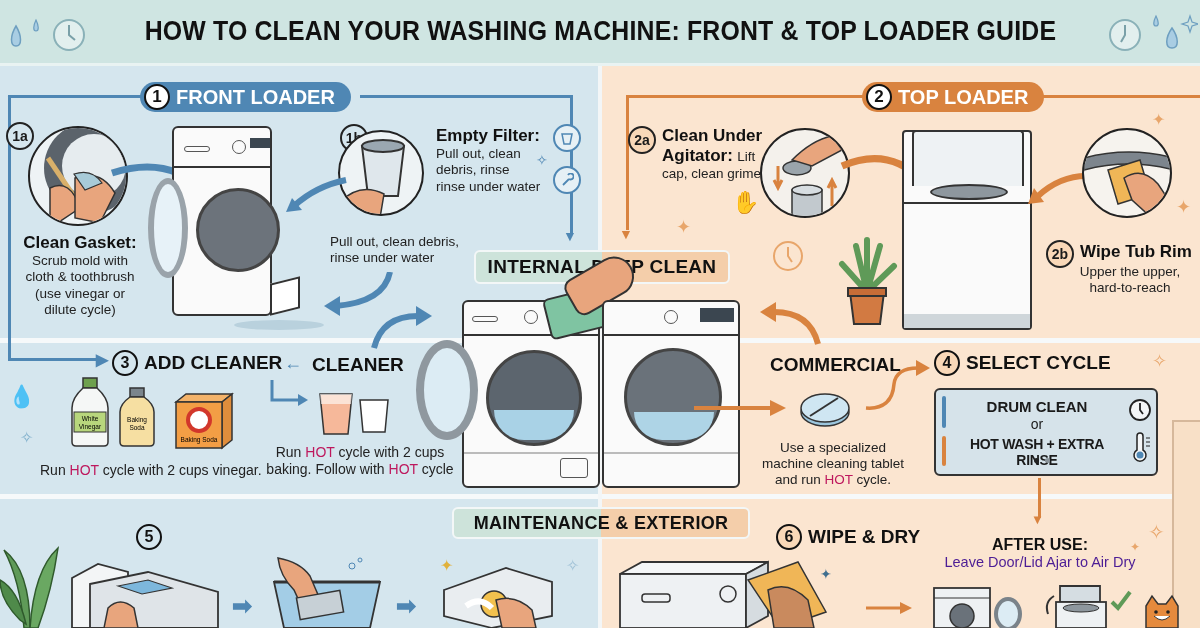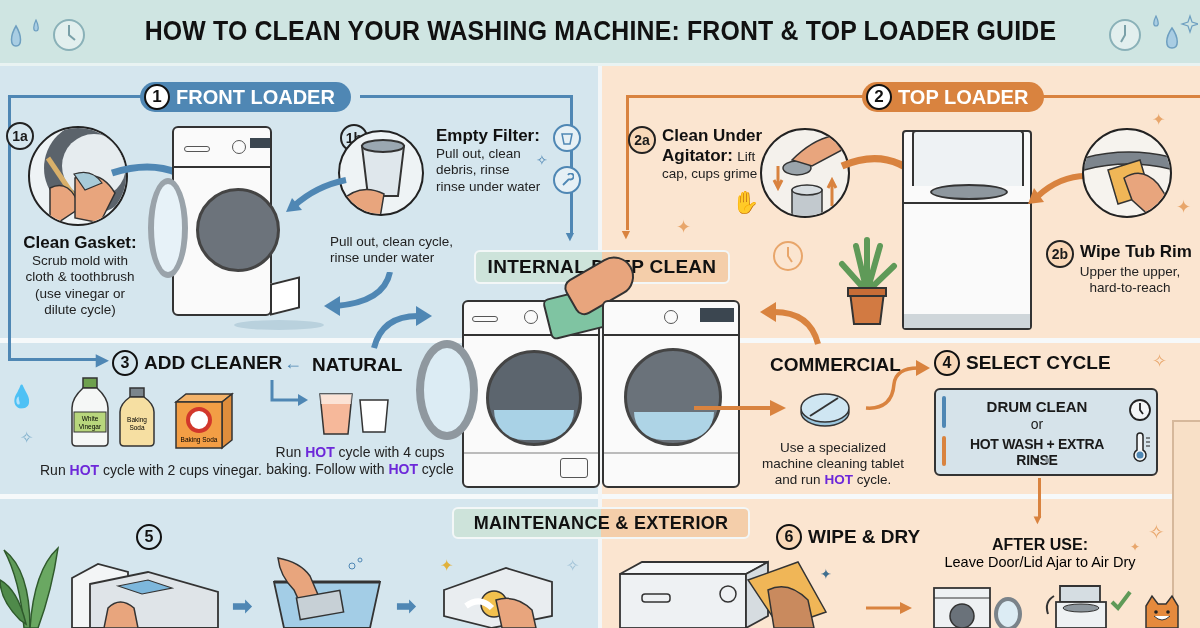--- a/index.html
+++ b/index.html
@@ -21,21 +21,21 @@
   
   .line-b{position:absolute;background:#4f87b4}
   .line-o{position:absolute;background:#d9833f}
   
   .circle{position:absolute;border:2.5px solid #222;border-radius:50%;background:#eef3f5;overflow:hidden}
   .badge{position:absolute;width:28px;height:28px;border-radius:50%;border:2px solid #222;display:flex;align-items:center;justify-content:center;font-weight:700;font-size:14px;background:#d5e6ee}
   .badge.o{background:#f9d8b8}
   .txt-h{font-weight:700;font-size:17px;color:#111}
   .txt-s{font-size:13.5px;color:#222;line-height:1.22}
   .center{text-align:center}
-  .hot{color:#6d28d9;font-weight:700}
+  .hot{color:#be185d;font-weight:400}
   .sec-h{position:absolute;display:flex;align-items:center;gap:6px;font-weight:700;font-size:19px;color:#111}
   .sec-h .num{width:26px;height:26px;border-radius:50%;border:2px solid #111;display:flex;align-items:center;justify-content:center;font-size:16px;background:transparent}
   .sec-h .num.o{background:#f9d8b8}
   
   .washer{position:absolute;background:#fafafa;border:2.5px solid #333;border-radius:6px}
   .drum{position:absolute;border-radius:50%;border:3px solid #444;background:#6c737b}
   .banner{position:absolute;height:34px;border-radius:6px;border:2px solid #f3f7f7;display:flex;align-items:center;justify-content:center;font-weight:700;font-size:19px;color:#111;letter-spacing:.3px;background:linear-gradient(90deg,#cde3da 0%,#cde3da 50%,#f4ceaa 50%,#f4ceaa 100%)}
   .cycle-box{position:absolute;left:934px;top:388px;width:224px;height:88px;border:2.5px solid #333;border-radius:6px;background:#d6e3ea}
   .arrow{position:absolute;font-weight:700}
   svg{display:block}
@@ -148,21 +148,21 @@
       <path d="M2 3 H12 L10 13 H4Z" fill="none" stroke="#4f87b4" stroke-width="1.5"></path>
     </svg>
 </div>
 <div class="abs" style="left:553px;top:166px;width:28px;height:28px;border-radius:50%;border:2px solid #4f87b4;display:flex;align-items:center;justify-content:center;background:#e6f0f5">
   <svg width="14" height="14" viewBox="0 0 14 14">
       <path d="M3 12 L9 6 M9 6 A3 3 0 1 0 8 2" fill="none" stroke="#4f87b4" stroke-width="1.8"></path>
     </svg>
 </div>
 <div class="abs" style="left:536px;top:152px;color:#4f87b4;font-size:14px">✧</div>
 <div class="abs" style="left:330px;top:234px;width:160px">
-  <div class="txt-s">Pull out, clean cycle,</div>
+  <div class="txt-s">Pull out, clean debris,</div>
   <div class="txt-s">rinse under water</div>
 </div>
 <svg class="abs" style="left:318px;top:272px" width="80" height="46" viewBox="0 0 80 46">
     <path d="M72 0 Q66 30 18 34" stroke="#4f87b4" stroke-width="6" fill="none"></path>
     <path d="M6 34 L22 24 L22 44Z" fill="#4f87b4"></path>
   </svg>
 
 <div class="line-o" style="left:626px;top:95px;width:240px;height:2.5px"></div>
 <div class="line-o" style="left:626px;top:95px;width:2.5px;height:135px"></div>
 <div class="arrow" style="left:619px;top:226px;color:#d9833f;font-size:14px">▼</div>
@@ -170,21 +170,21 @@
 
 <div class="pill orange" style="left:862px;top:82px">
   <span class="num">2</span>
   <span>TOP LOADER</span>
 </div>
 
 <div class="badge o" style="left:628px;top:126px">2a</div>
 <div class="abs" style="left:662px;top:126px;width:120px">
   <div class="txt-h">Clean Under</div>
   <div><span class="txt-h">Agitator:</span> <span class="txt-s">Lift</span></div>
-  <div class="txt-s">cap, cups grime</div>
+  <div class="txt-s">cap, clean grime</div>
 </div>
 <div class="abs" style="left:732px;top:190px;color:#d9833f;font-size:22px">✋</div>
 <div class="abs" style="left:676px;top:216px;color:#e8a66b;font-size:18px">✦</div>
 <div class="circle" style="left:760px;top:128px;width:90px;height:90px;background:#f4f1ec">
   <svg width="90" height="90" viewBox="0 0 90 90">
       <path d="M30 60 L30 90 L60 90 L60 60Z" fill="#c2c9ce" stroke="#333" stroke-width="1.5"></path>
       <ellipse cx="45" cy="60" rx="15" ry="5" fill="#d7dde1" stroke="#333" stroke-width="1.5"></ellipse>
       <ellipse cx="35" cy="38" rx="14" ry="7" fill="#9aa4ab" stroke="#333" stroke-width="1.5"></ellipse>
       <path d="M30 30 Q50 10 70 6 L80 20 L50 36Z" fill="#e8a57d" stroke="#333" stroke-width="1.5"></path>
       <path d="M16 36 V56 M12 50 L16 58 L20 50" stroke="#d9833f" stroke-width="3" fill="none"></path>
@@ -268,21 +268,21 @@
 <svg class="abs" style="left:694px;top:396px" width="96" height="24" viewBox="0 0 96 24">
     <path d="M0 12 H80" stroke="#d9833f" stroke-width="4"></path>
     <path d="M76 4 L92 12 L76 20Z" fill="#d9833f"></path>
   </svg>
 
 <div class="sec-h" style="left:112px;top:350px">
   <span class="num">3</span>
   <span>ADD CLEANER</span>
 </div>
 <div class="abs" style="left:284px;top:353px;color:#4f87b4;font-size:18px;font-weight:700">←</div>
-<div class="abs" style="left:312px;top:354px;font-weight:700;font-size:19px;color:#111">NATURAL</div>
+<div class="abs" style="left:312px;top:354px;font-weight:700;font-size:19px;color:#111">CLEANER</div>
 <svg class="abs" style="left:270px;top:380px" width="44" height="34" viewBox="0 0 44 34">
     <path d="M2 0 V20 H30" stroke="#4f87b4" stroke-width="3" fill="none"></path>
     <path d="M28 14 L38 20 L28 26Z" fill="#4f87b4"></path>
   </svg>
 <div class="abs" style="left:8px;top:384px;color:#80b0cc;font-size:22px">💧</div>
 <div class="abs" style="left:20px;top:428px;color:#80b0cc;font-size:16px">✧</div>
 
 <div class="abs" style="left:70px;top:376px">
   <svg width="40" height="72" viewBox="0 0 40 72">
       <rect x="13" y="2" width="14" height="10" fill="#6ea04e" stroke="#333" stroke-width="1.5"></rect>
@@ -314,21 +314,21 @@
 </div>
 
 <div class="abs" style="left:316px;top:390px">
   <svg width="76" height="46" viewBox="0 0 76 46">
       <path d="M4 4 H36 L32 44 H8Z" fill="#f6b89a" stroke="#333" stroke-width="1.5"></path>
       <path d="M4 4 H36 L35 14 H5Z" fill="#fff" opacity=".6"></path>
       <path d="M44 10 H72 L69 42 H47Z" fill="#fff" stroke="#333" stroke-width="1.5"></path>
     </svg>
 </div>
 <div class="abs center" style="left:260px;top:444px;width:200px;font-size:14px;color:#222;line-height:1.2">
-  <div><span>Run </span><span class="hot">HOT</span><span> cycle with 4 cups</span></div>
+  <div><span>Run </span><span class="hot">HOT</span><span> cycle with 2 cups</span></div>
   <div><span>baking. Follow with </span><span class="hot">HOT</span><span> cycle</span></div>
 </div>
 
 <div class="abs" style="left:770px;top:354px;font-weight:700;font-size:19px;color:#111">COMMERCIAL</div>
 <div class="abs" style="left:798px;top:390px">
   <svg width="54" height="40" viewBox="0 0 54 40">
       <ellipse cx="27" cy="22" rx="24" ry="14" fill="#9cc6dd" stroke="#333" stroke-width="1.5"></ellipse>
       <ellipse cx="27" cy="18" rx="24" ry="14" fill="#cfe6f2" stroke="#333" stroke-width="1.5"></ellipse>
       <path d="M12 26 L40 8" stroke="#333" stroke-width="2"></path>
     </svg>
@@ -436,21 +436,21 @@
 </div>
 <div class="abs" style="left:820px;top:566px;color:#3f6f8f;font-size:14px">✦</div>
 <div class="abs" style="left:866px;top:600px">
   <svg width="48" height="16" viewBox="0 0 48 16">
       <path d="M0 8 H38" stroke="#d9833f" stroke-width="3"></path>
       <path d="M34 2 L46 8 L34 14Z" fill="#d9833f"></path>
     </svg>
 </div>
 <div class="abs center" style="left:904px;top:536px;width:272px">
   <div class="txt-h" style="font-size:16px">AFTER USE:</div>
-  <div style="font-size:14.5px;color:#000000">Leave Door/Lid Ajar to Air Dry</div>
+  <div style="font-size:14.5px;color:#4c1d95">Leave Door/Lid Ajar to Air Dry</div>
 </div>
 <div class="abs" style="left:932px;top:586px">
   <svg width="92" height="42" viewBox="0 0 92 42">
       <rect x="2" y="2" width="56" height="40" fill="#eef1f3" stroke="#333" stroke-width="1.8"></rect>
       <path d="M2 12 H58" stroke="#333"></path>
       <circle cx="30" cy="30" r="12" fill="#6a727a" stroke="#333" stroke-width="1.5"></circle>
       <ellipse cx="76" cy="28" rx="12" ry="15" fill="#dcecf4" stroke="#7a838a" stroke-width="4"></ellipse>
     </svg>
 </div>
 <div class="abs" style="left:1042px;top:584px">

